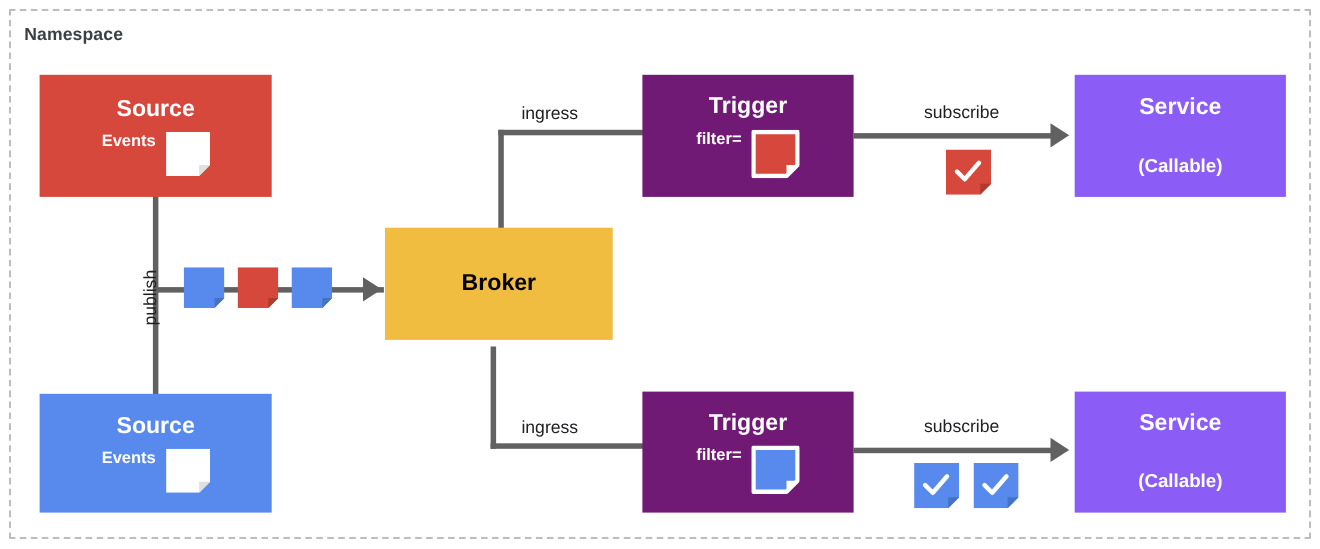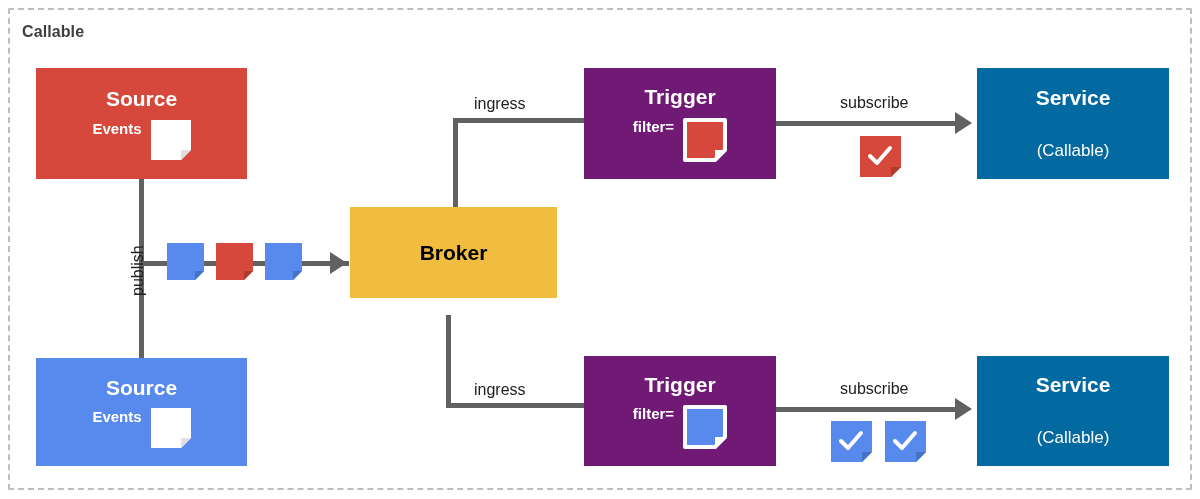--- a/index.html
+++ b/index.html
@@ -48,31 +48,31 @@
     justify-content: center;
   }
   .node-title {
     font-size: 21px;
     font-weight: bold;
     color: #ffffff;
     line-height: 1.1;
   }
   .node-subtitle {
     font-size: 17px;
-    font-weight: normal;
+    font-weight: bold;
     color: #ffffff;
     line-height: 1.2;
     margin-top: 2px;
   }
 
   .src-red   { background: #d6483b; }
   .src-blue  { background: #588aee; }
   .broker    { background: #f0bd41; }
   .trigger   { background: #701a75; }
-  .service   { background: #0369a1; gap: 30px; }
+  .service   { background: #8b5cf6; gap: 30px; }
 
   .broker-title {
     font-size: 21px;
     font-weight: bold;
     color: #000000;
   }
 
   
   .node-row {
     display: flex;
@@ -119,21 +119,21 @@
     transform: rotate(-90deg);
     transform-origin: left top;
   }
 </style>
 </head>
 <body>
 
 <div id="canvas">
 
   <div class="namespace-border"></div>
-  <div class="namespace-label">Callable</div>
+  <div class="namespace-label">Namespace</div>
 
   <div class="line-v" style="left:139px; top:178px; height:182px;"></div>
 
   <div class="line-h" style="left:139px; top:261px; width:210px;"></div>
   <div class="arrow-head" style="left:330px; top:252px;"></div>
 
   <div class="line-v" style="left:453px; top:118px; height:92px;"></div>
   <div class="line-h" style="left:453px; top:118px; width:135px;"></div>
 
   <div class="line-v" style="left:446px; top:315px; height:93px;"></div>
@@ -191,21 +191,21 @@
       <span class="node-row-label">Events</span>
       <span class="doc">
         <svg width="40" height="40" viewBox="0 0 40 40">
           <path d="M0 0 H40 V30 L30 40 H0 Z" fill="#ffffff"></path>
           <path d="M40 30 L30 40 V30 Z" fill="#e0e0e0"></path>
         </svg>
       </span>
     </div>
   </div>
 
-  <div class="node broker" style="left:350px; top:207px; width:207px; height:91px;">
+  <div class="node broker" style="left:350px; top:207px; width:207px; height:102px;">
     <div class="broker-title">Broker</div>
   </div>
 
   <div class="node trigger" style="left:584px; top:68px; width:192px; height:111px;">
     <div class="node-title">Trigger</div>
     <div class="node-row">
       <span class="node-row-label">filter=</span>
       <span class="doc">
         <svg width="44" height="44" viewBox="0 0 44 44">
           <path d="M2 2 H42 V32 L32 42 H2 Z" fill="#d6483b" stroke="#ffffff" stroke-width="4" stroke-linejoin="round"></path>

